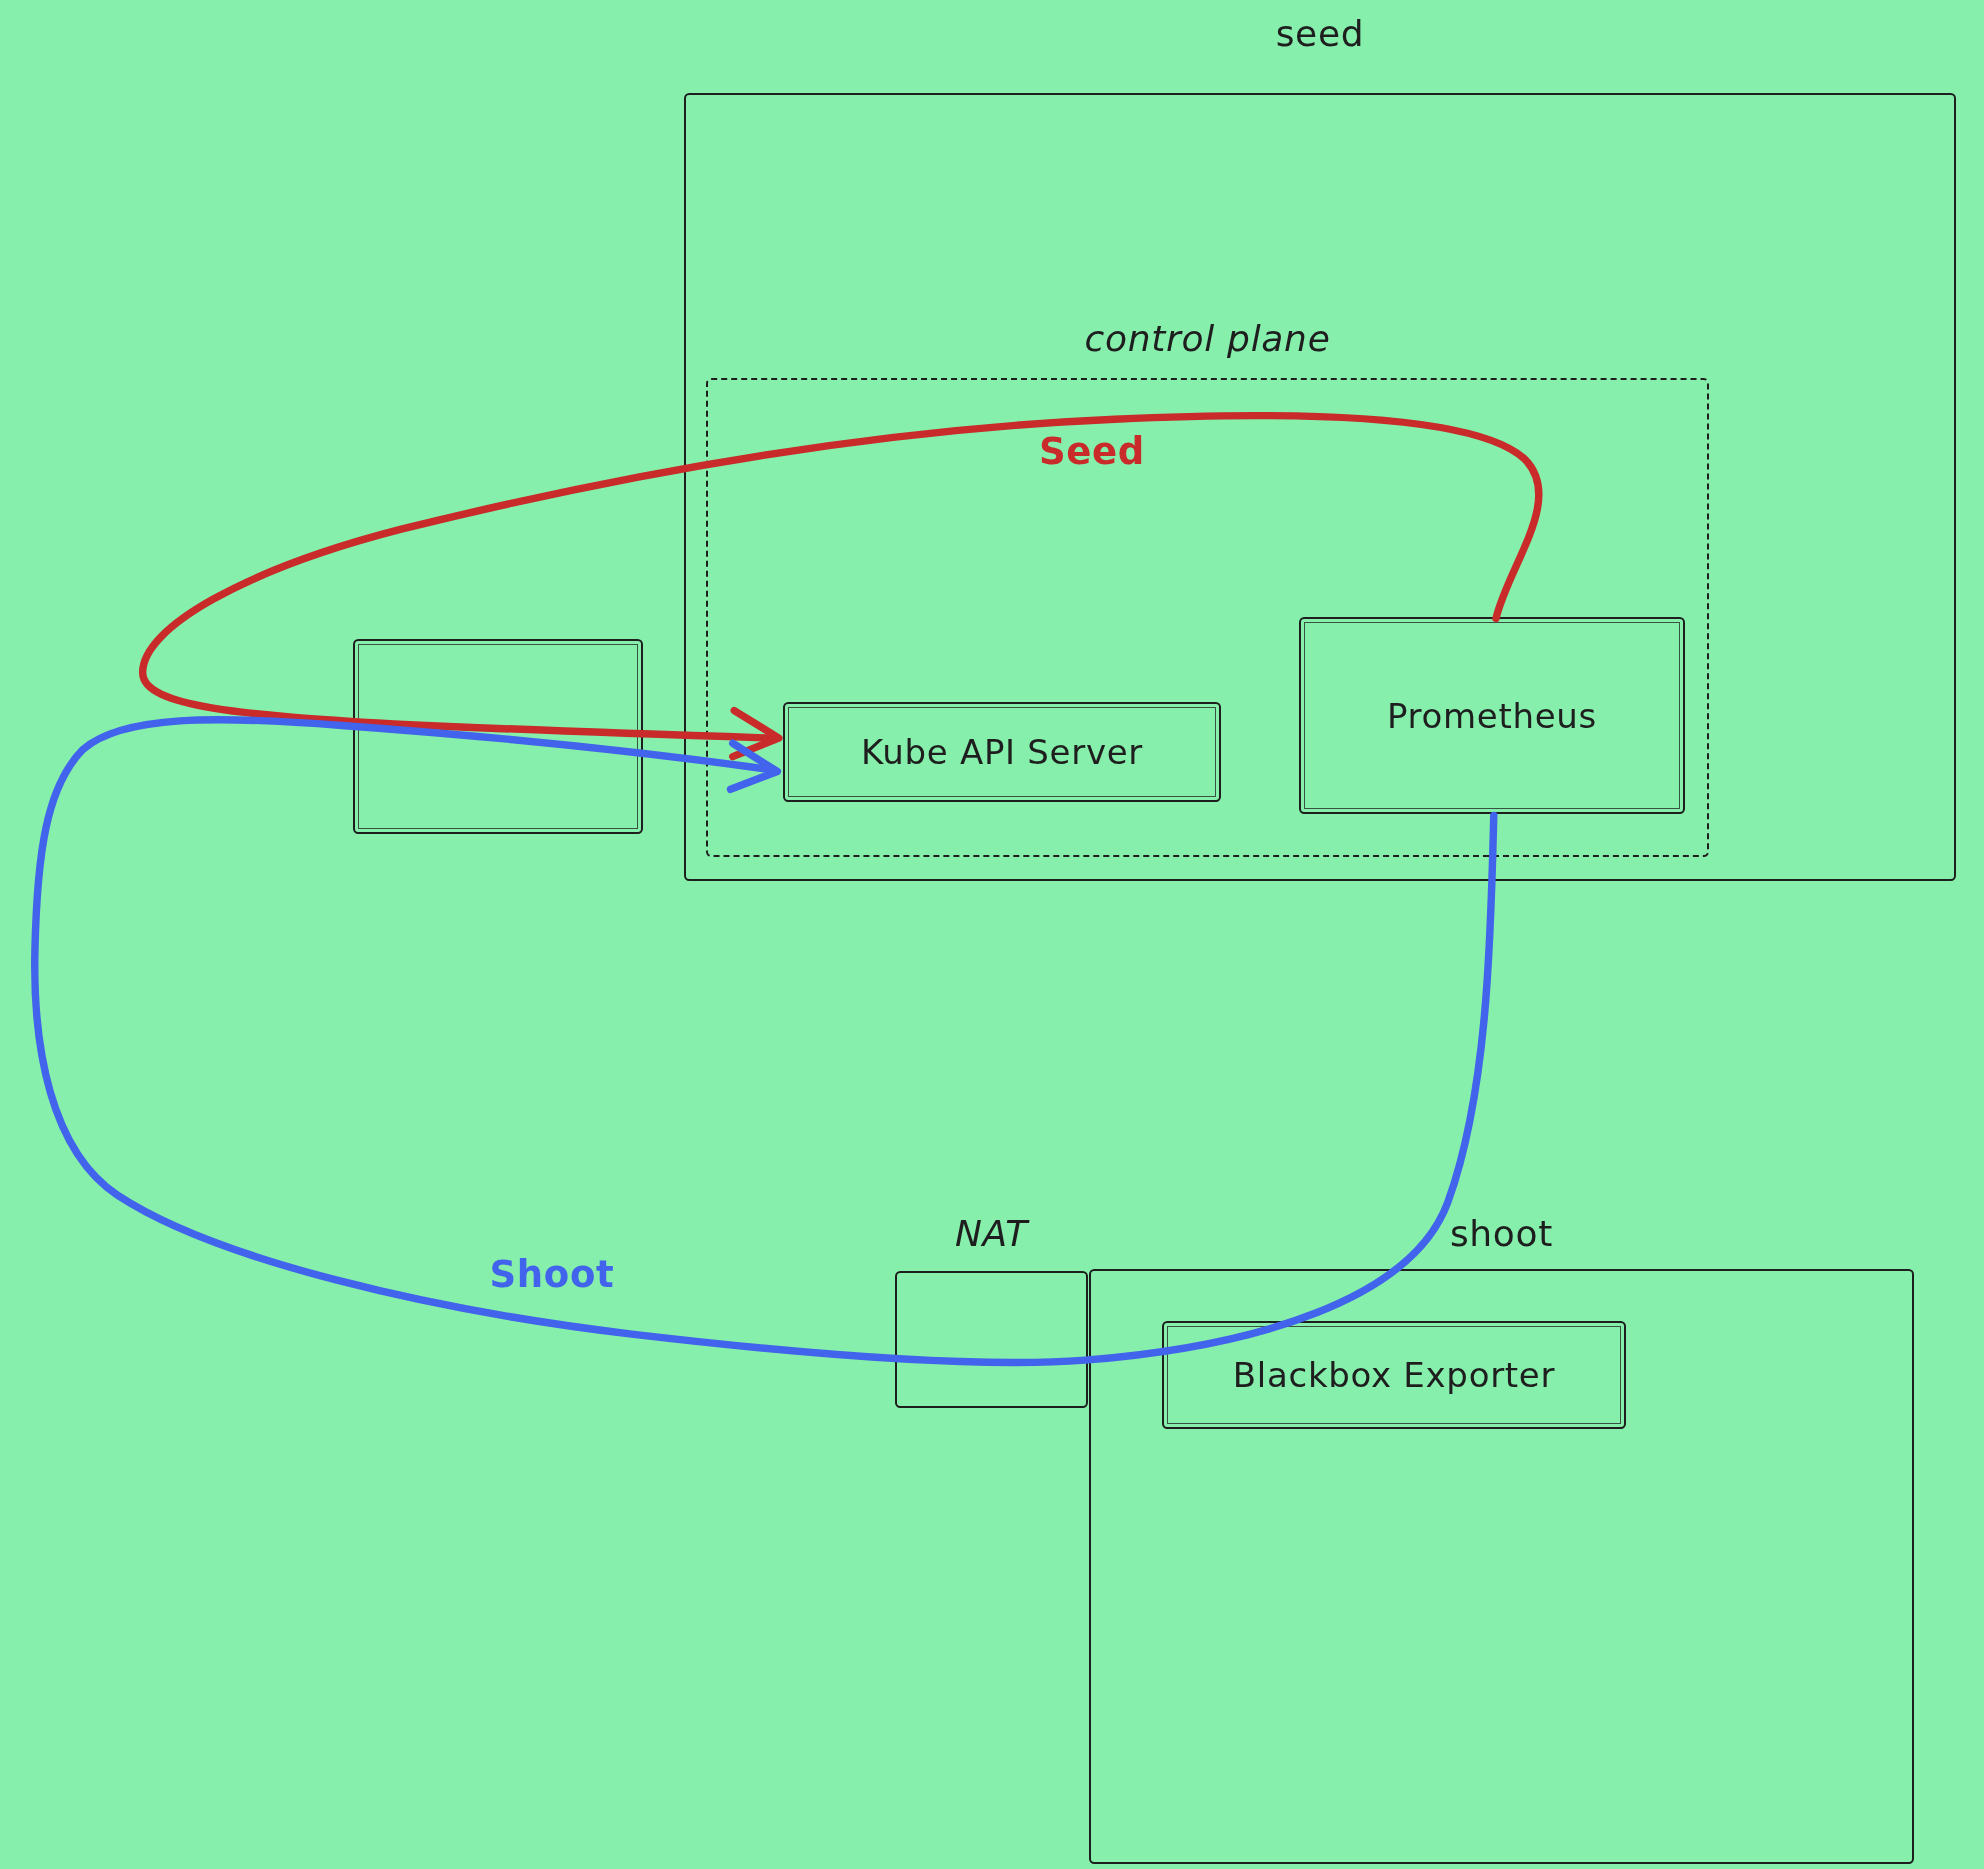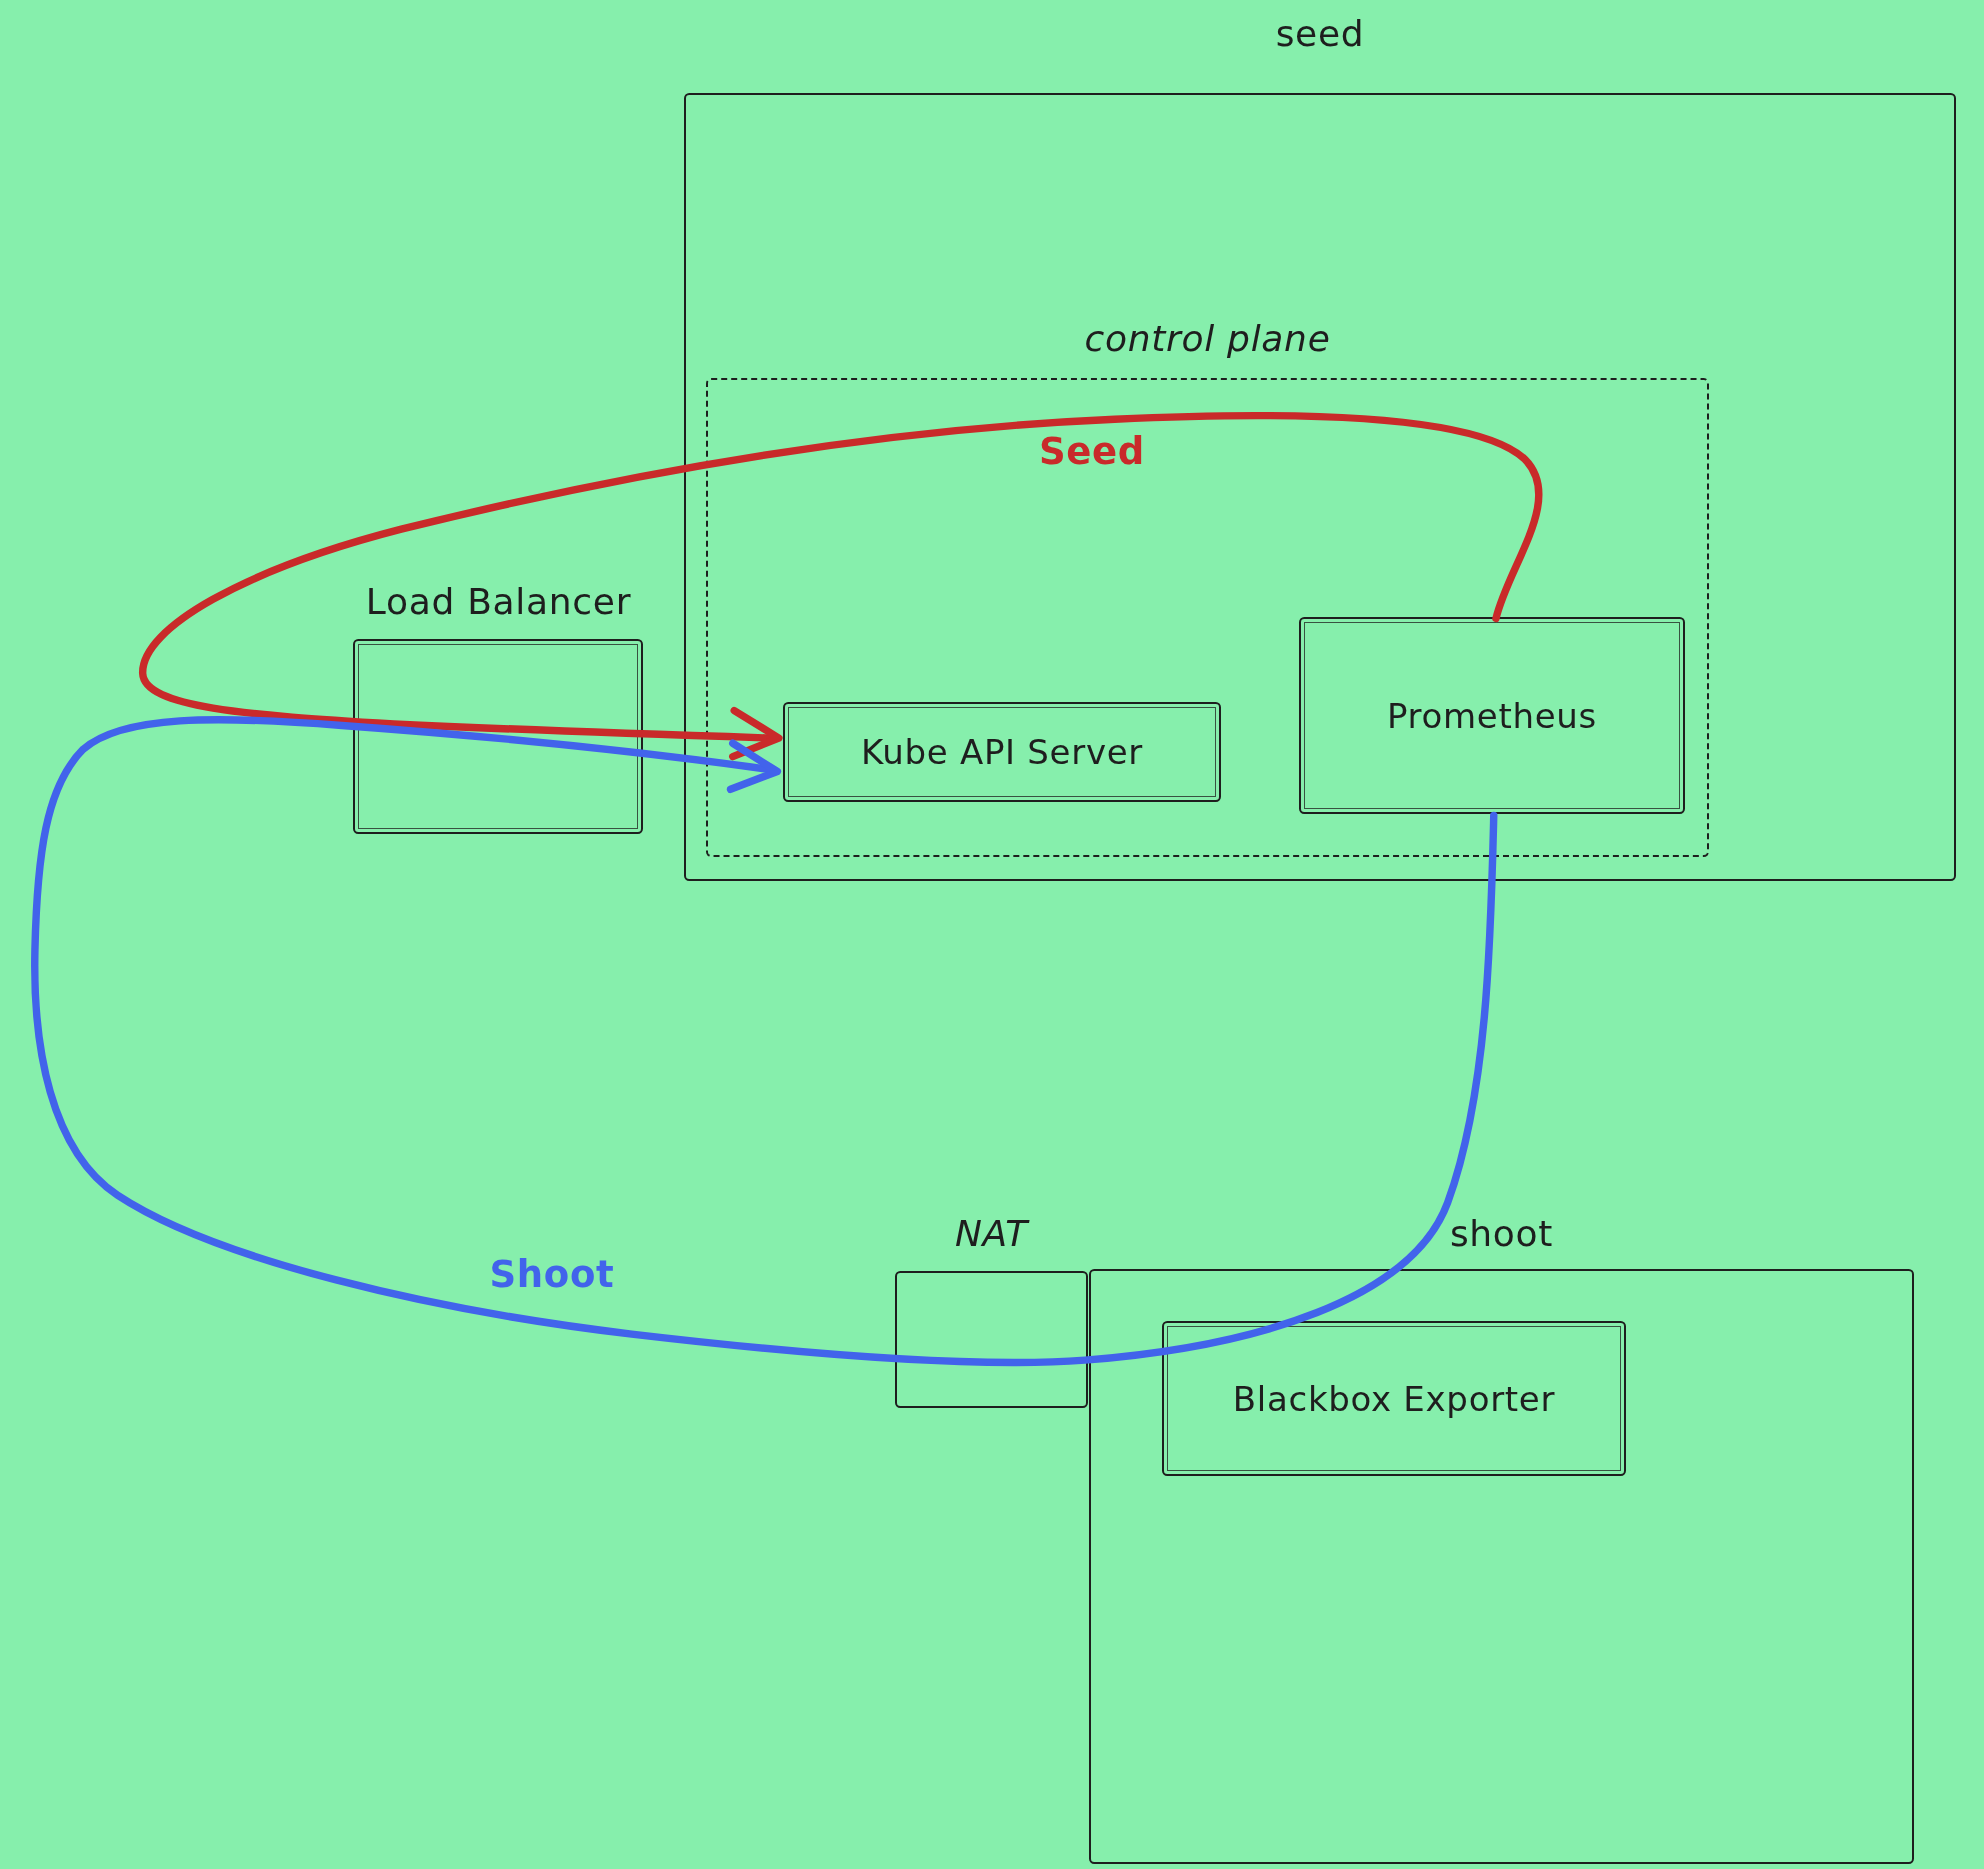--- a/index.html
+++ b/index.html
@@ -72,38 +72,37 @@
 <body>
 
 <div class="canvas">
 
   <div class="lbl" style="left:684px; top:13.4px; width:1272px;">seed</div>
   <div class="box plain" style="left:684px; top:93px; width:1272px; height:788px;"></div>
 
   <div class="lbl" style="left:706px; top:318px; width:1003px;font-style:italic;">control plane</div>
   <div class="box dashed" style="left:706px; top:378px; width:1003px; height:479px;"></div>
 
-  <div class="lbl" style="left:294px; top:581px; width:409px;">Load Balancer</div>
   <div class="box" style="left:353px; top:639px; width:290px; height:195px;"></div>
 
   <div class="box node-text" style="left:1299px; top:617px; width:386px; height:197px;">
     <span>Prometheus</span>
   </div>
 
   <div class="box node-text" style="left:783px; top:702px; width:438px; height:100px;">
     <span>Kube API Server</span>
   </div>
 
   <div class="lbl" style="left:895px; top:1213px; width:193px; font-style:italic;text-align:center;">NAT</div>
   <div class="box plain" style="left:895px; top:1271px; width:193px; height:137px;"></div>
 
   <div class="lbl" style="left:1089px; top:1213px; width:825px;">shoot</div>
   <div class="box plain" style="left:1089px; top:1269px; width:825px; height:595px;"></div>
 
-  <div class="box node-text" style="left:1162px; top:1321px; width:464px; height:155px;">
+  <div class="box node-text" style="left:1162px; top:1321px; width:464px; height:108px;">
     <span>Blackbox Exporter</span>
   </div>
 
   <div class="edge-lbl seed-color" style="left:988px; top:430px; width:208px;">Seed</div>
   <div class="edge-lbl shoot-color" style="left:448px; top:1253px; width:208px;">Shoot</div>
 
   <svg class="wires" viewBox="0 0 2671 2516">
 
     <path fill="none" stroke-width="10" stroke-linecap="round" d="M 2013 832
              C 2030 760, 2105 672, 2052 618

